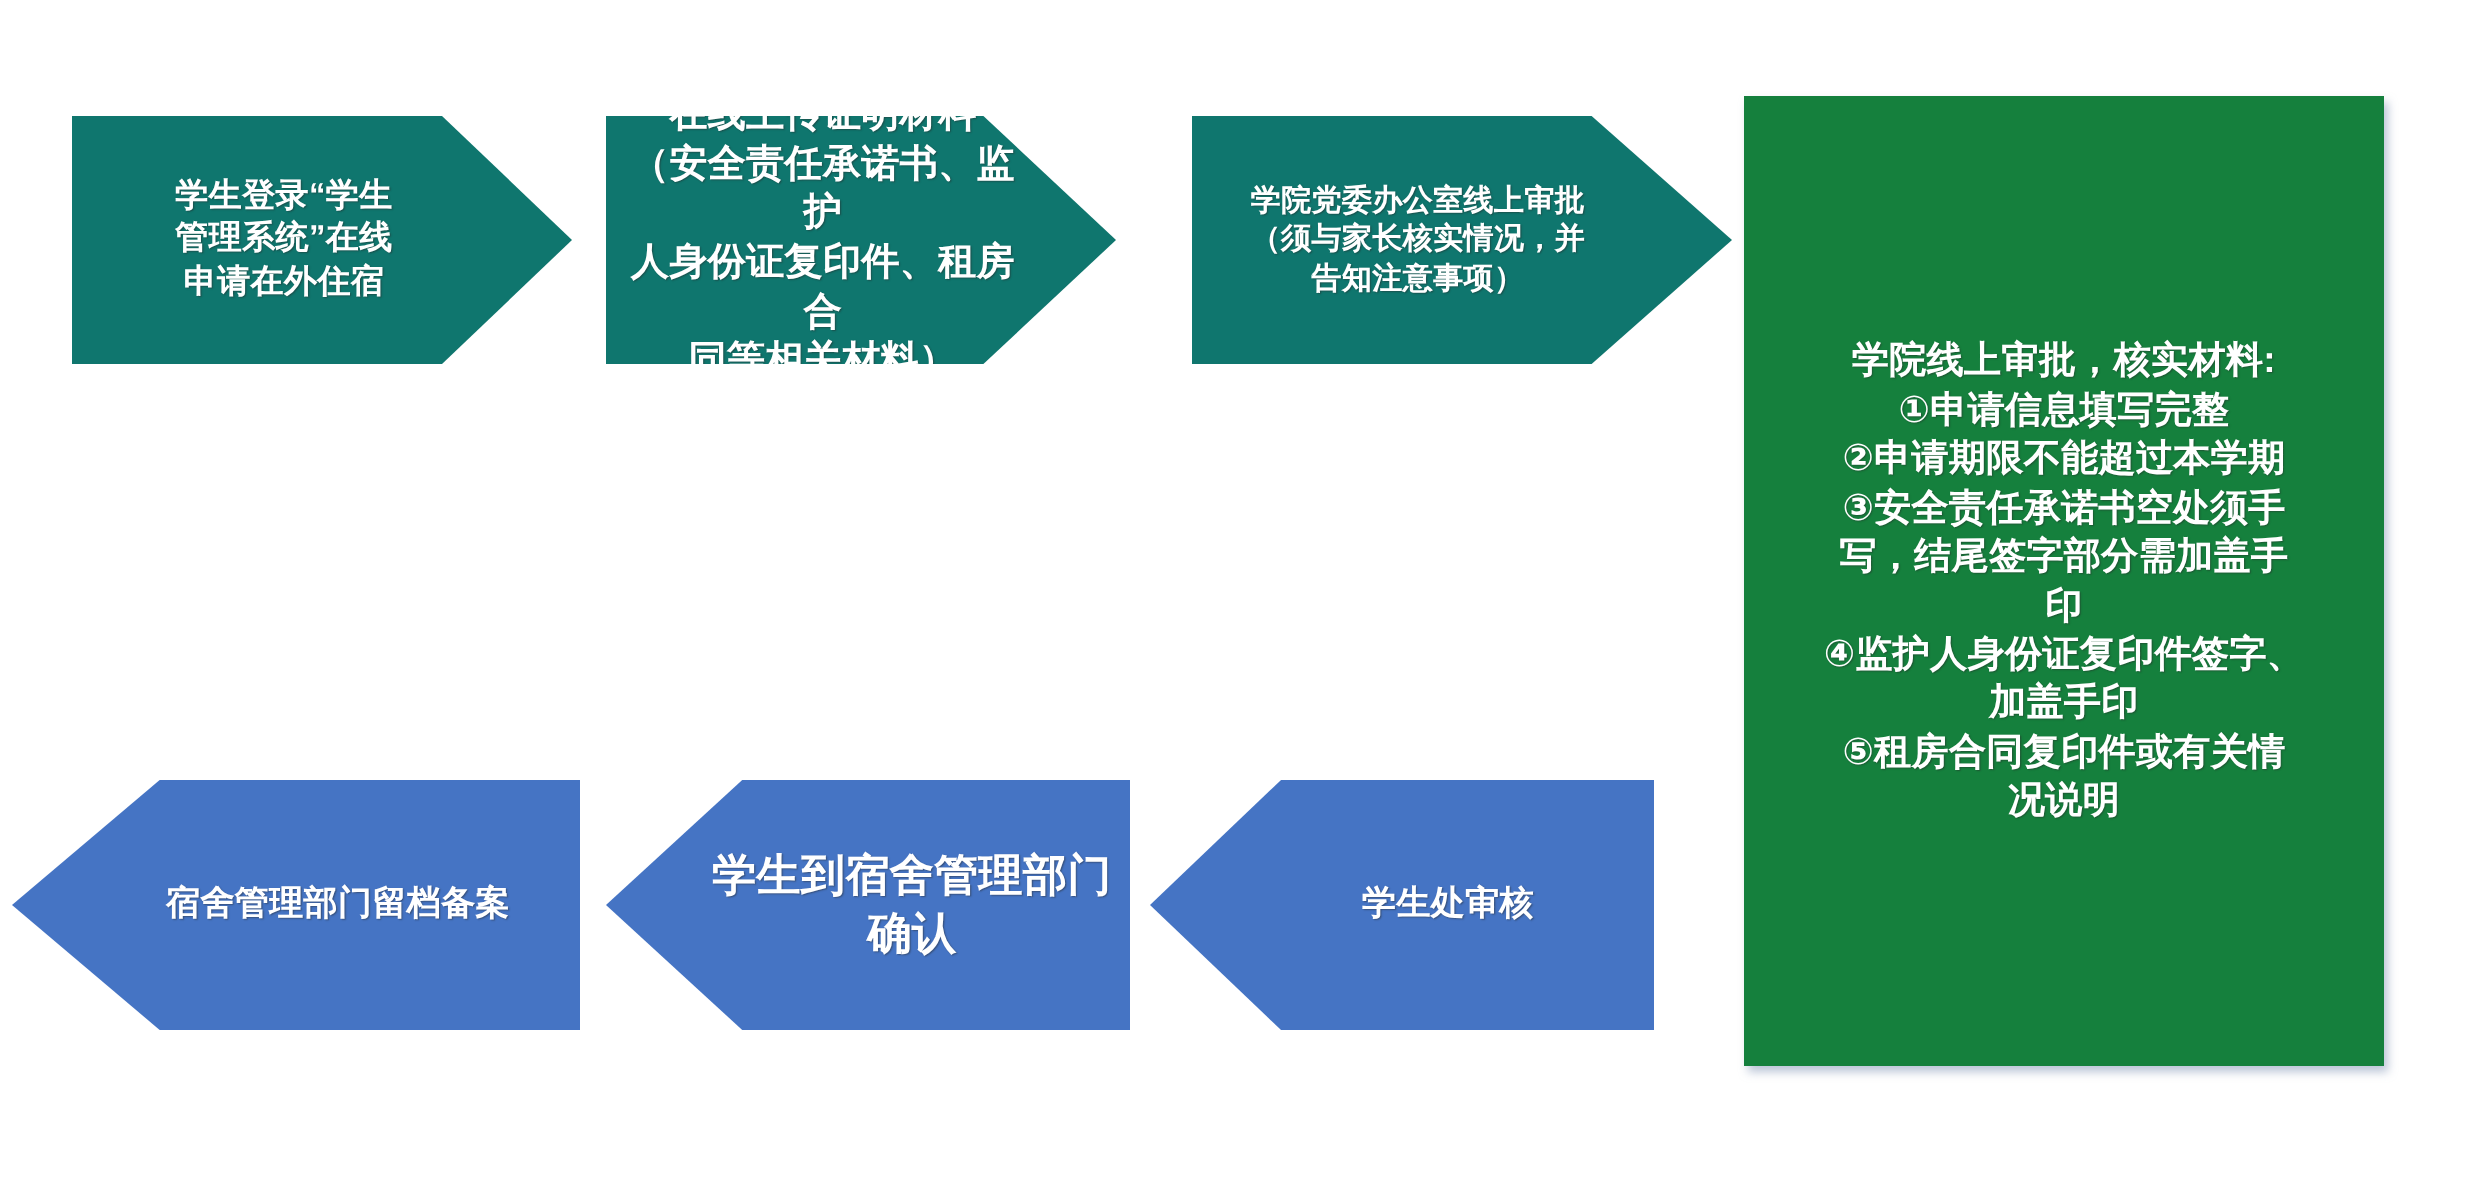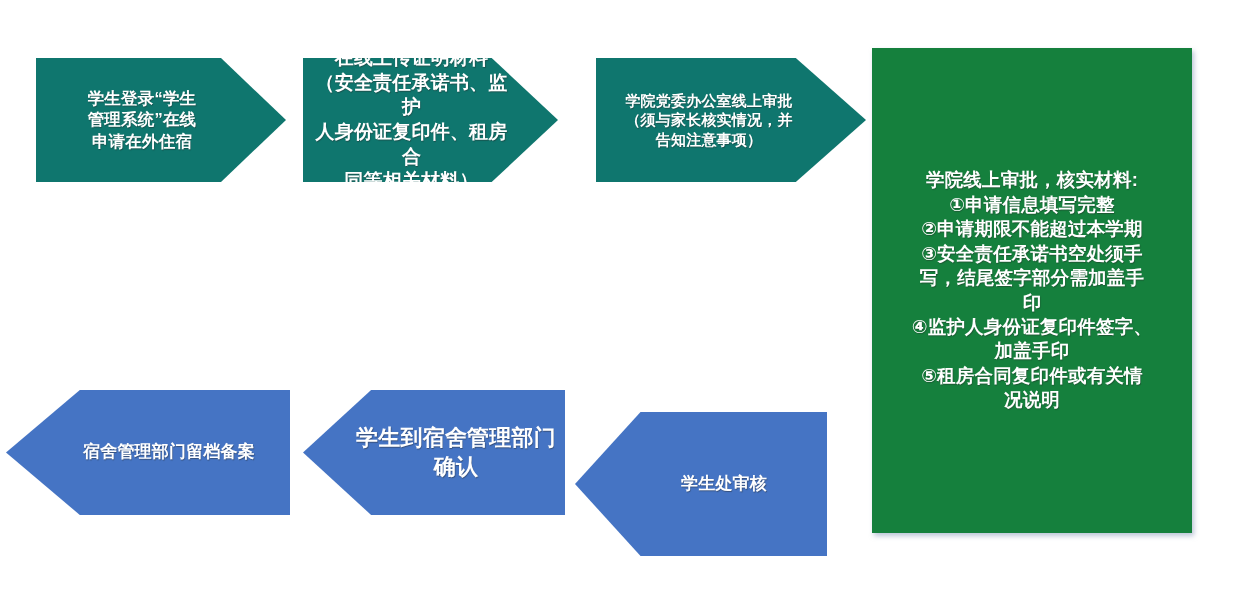--- a/index.html
+++ b/index.html
@@ -73,21 +73,21 @@
 
   #node-college-appr      { left: 596px; top: 58px;  width: 270px; height: 124px; font-size: 15px; }
   #node-college-appr .txt { padding-right: 50px; }
 
   #node-archive       { left: 6px;   top: 390px; width: 284px; height: 125px; font-size: 17px; }
   #node-archive .txt  { padding-left: 48px; }
 
   #node-confirm       { left: 303px; top: 390px; width: 262px; height: 125px; font-size: 22px; }
   #node-confirm .txt  { padding-left: 50px; }
 
-  #node-affairs       { left: 575px; top: 412px; width: 252px; height: 144px; font-size: 17px; }
+  #node-affairs       { left: 575px; top: 390px; width: 252px; height: 125px; font-size: 17px; }
   #node-affairs .txt  { padding-left: 52px; }
 
   #node-review-panel  { left: 872px; top: 48px;  width: 320px; height: 485px; font-size: 18.5px; }
   #node-review-panel .txt { padding: 0 8px; line-height: 1.32; }
 </style>
 </head>
 <body>
 
 <div id="canvas">
 

